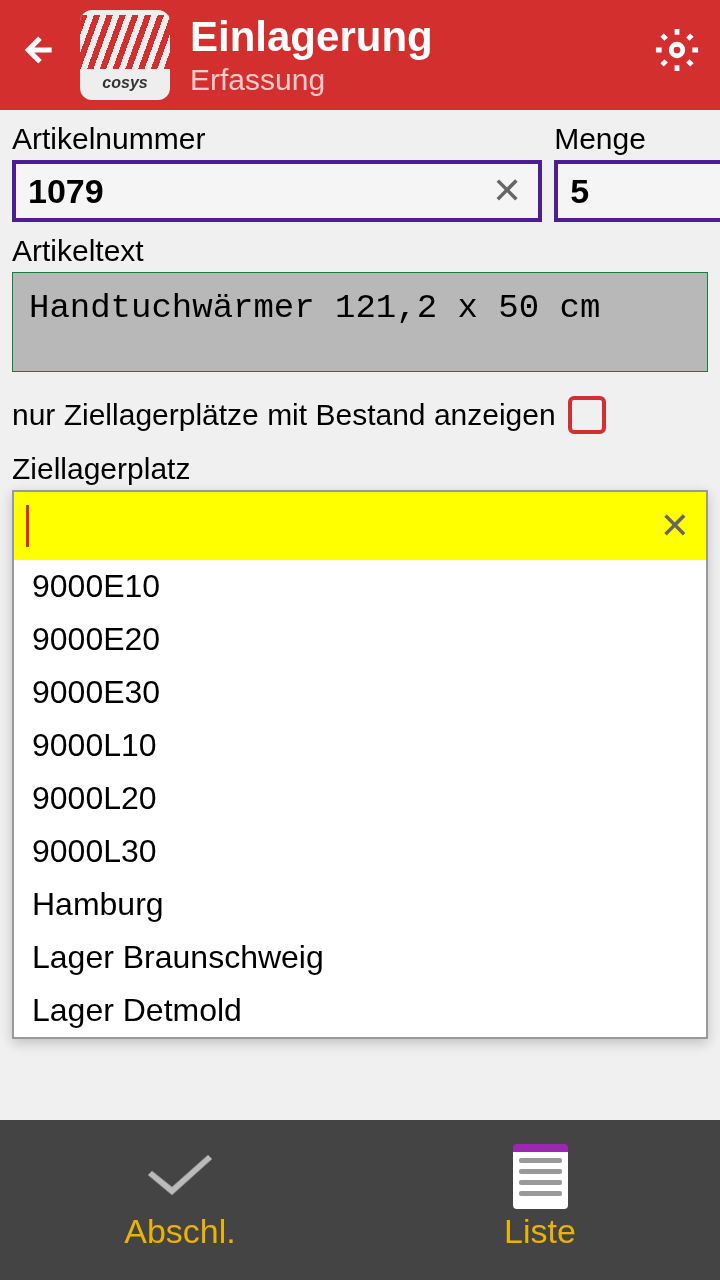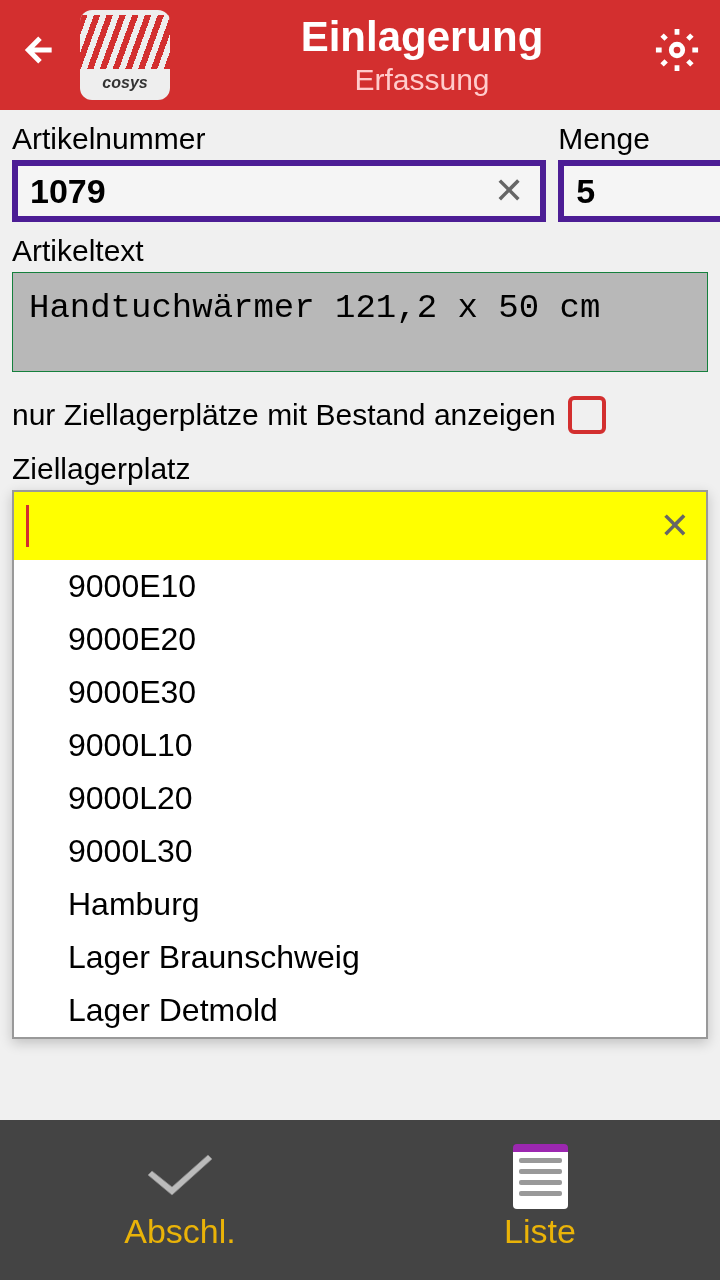--- a/index.html
+++ b/index.html
@@ -3,52 +3,52 @@
   <meta charset="utf-8">
   <style>
     * { margin: 0; padding: 0; box-sizing: border-box; }
     body { font-family: Arial, Helvetica, sans-serif; width: 720px; height: 1280px; background: #f0f0f0; overflow: hidden; position: relative; }
     
     .header { background: #d32f2f; height: 110px; display: flex; align-items: center; padding: 0 20px; }
     .back-arrow { color: white; font-size: 42px; margin-right: 20px; cursor: pointer; }
     .logo { width: 90px; height: 90px; background: #eee; border-radius: 12px; display: flex; align-items: center; justify-content: center; margin-right: 20px; overflow: hidden; position: relative; }
     .logo-stripes { position: absolute; width: 100%; height: 60%; top: 5px; background: repeating-linear-gradient(-70deg, #d32f2f 0, #d32f2f 6px, #eee 6px, #eee 12px); }
     .logo-text { position: absolute; bottom: 8px; font-size: 16px; font-weight: bold; font-style: italic; color: #333; }
-    .header-titles { flex: 1; text-align: center; }
+    .header-titles { flex: 1; }
     .header-title { color: white; font-size: 42px; font-weight: bold; }
     .header-subtitle { color: #ffcccc; font-size: 30px; margin-top: 2px; }
     .gear { color: white; font-size: 46px; cursor: pointer; }
     
     .content { padding: 12px; }
     
     .row { display: flex; gap: 12px; }
     .field-group { flex: 1; }
     .field-group.small { flex: 0 0 250px; }
     
     .label { font-size: 30px; color: #000; margin-bottom: 4px; display: block; }
     
-    .input-box { border: 6px solid #4c1d95; height: 62px; display: flex; align-items: center; padding: 0 12px; background: #f5f5f5; }
+    .input-box { border: 4px solid #4c1d95; height: 62px; display: flex; align-items: center; padding: 0 12px; background: #f5f5f5; }
     .input-box input { border: none; outline: none; background: transparent; flex: 1; font-size: 34px; font-weight: bold; font-family: inherit; }
     .clear-x { font-size: 36px; color: #666; cursor: pointer; padding: 4px; }
     
     .textarea-box { border: 1px solid #15803d; background: #b8b8b8; padding: 16px; font-family: 'Courier New', monospace; font-size: 34px; min-height: 100px; margin-top: 4px; }
     
     .checkbox-row { display: flex; align-items: center; margin-top: 24px; gap: 12px; }
     .checkbox-label { font-size: 30px; }
     .checkbox { width: 38px; height: 38px; border: 4px solid #d32f2f; border-radius: 6px; cursor: pointer; }
     
     .ziel-section { margin-top: 18px; }
     
     .dropdown-area { border: 2px solid #999; background: white; box-shadow: 0 4px 12px rgba(0,0,0,0.2); position: relative; }
     .dropdown-input { background: #ffff00; height: 68px; display: flex; align-items: center; padding: 0 12px; }
     .dropdown-input input { border: none; outline: none; background: transparent; flex: 1; font-size: 30px; }
     .cursor-line { width: 3px; height: 42px; background: #d32f2f; }
     
     .dropdown-list { max-height: 540px; overflow-y: auto; }
-    .list-item { font-size: 32px; padding: 8px 18px; cursor: pointer; margin-left: 36px; }
+    .list-item { font-size: 32px; padding: 8px 18px; cursor: pointer; }
     
     .footer { position: absolute; bottom: 0; left: 0; right: 0; height: 160px; background: #444; display: flex; }
     .footer-btn { flex: 1; display: flex; flex-direction: column; align-items: center; justify-content: center; cursor: pointer; gap: 8px; }
     .footer-icon { width: 80px; height: 55px; display: flex; align-items: center; justify-content: center; }
     .checkmark-icon { width: 90px; height: 50px; }
     .list-icon-box { width: 55px; height: 65px; background: white; border-radius: 4px; padding: 6px; display: flex; flex-direction: column; gap: 6px; border-top: 8px solid #9c27b0; }
     .list-line { height: 5px; background: #999; border-radius: 2px; }
     .footer-label { color: #eab308; font-size: 34px; }
     
     .article-text-section { margin-top: 12px; }

